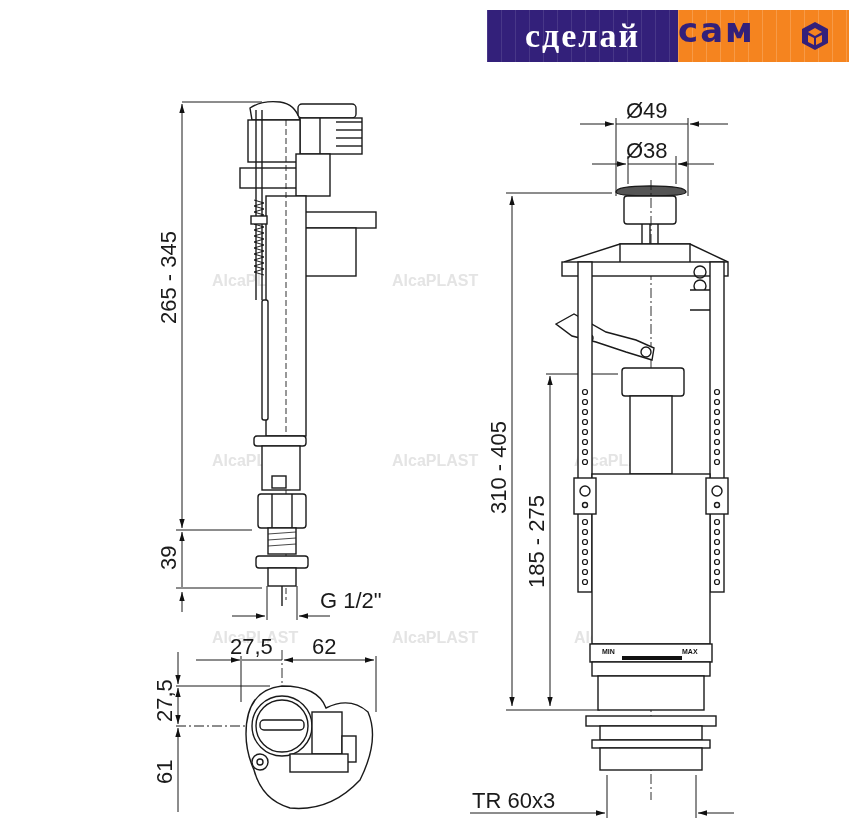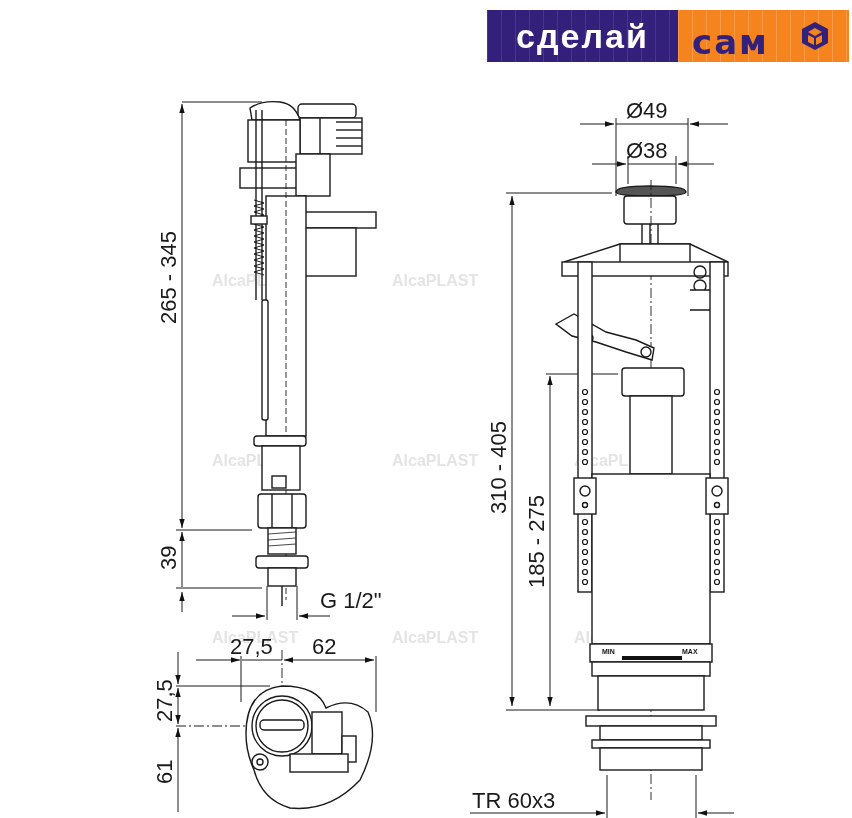--- a/index.html
+++ b/index.html
@@ -1,22 +1,22 @@
 <!DOCTYPE html>
 <html><head>
 <meta charset="utf-8">
 <style>
   html, body { margin:0; padding:0; background:#ffffff; }
   body { width:852px; height:818px; position:relative; overflow:hidden; font-family:"Liberation Sans", sans-serif; }
   .logo { position:absolute; left:487px; top:10px; width:362px; height:52px; display:flex; overflow:hidden; }
   .logo-left { width:191px; height:100%; background:#33207a; position:relative; display:flex; align-items:center; justify-content:center;
     background-image: repeating-linear-gradient(90deg, rgba(255,255,255,0.10) 0 1px, transparent 1px 14px); }
-  .logo-right { flex:1; height:100%; background:#f5841f; position:relative; display:flex; align-items:flex-end; padding-left:14px; box-sizing:border-box;
+  .logo-right { flex:1; height:100%; background:#f5841f; position:relative; display:flex; align-items:flex-start; padding-left:0; box-sizing:border-box;
     background-image: repeating-linear-gradient(90deg, rgba(255,255,255,0.18) 0 1px, transparent 1px 14px); }
-  .logo-word1 { color:#ffffff; font-weight:bold; font-size:34px; letter-spacing:2px; font-family:Liberation Sans, sans-serif; }
+  .logo-word1 { color:#ffffff; font-weight:bold; font-size:34px; letter-spacing:2px; font-family:Liberation Serif, serif; }
   .logo-word2 { color:#33207a; font-weight:bold; font-size:34px; letter-spacing:2px; font-family:"DejaVu Sans", sans-serif; }
   .logo-mark { position:absolute; right:18px; top:10px; width:32px; height:32px; }
   svg.drawing { position:absolute; left:0; top:0; }
   .dim { font-family:"Liberation Sans", sans-serif; font-size:22px; fill:#1a1a1a; }
   .wm { font-family:"Liberation Sans", sans-serif; font-size:16px; fill:#e4e4e4; font-weight:bold; }
   .scale { font-family:"Liberation Sans", sans-serif; font-size:7px; font-weight:bold; fill:#111; }
 </style>
 </head>
 <body>
 

